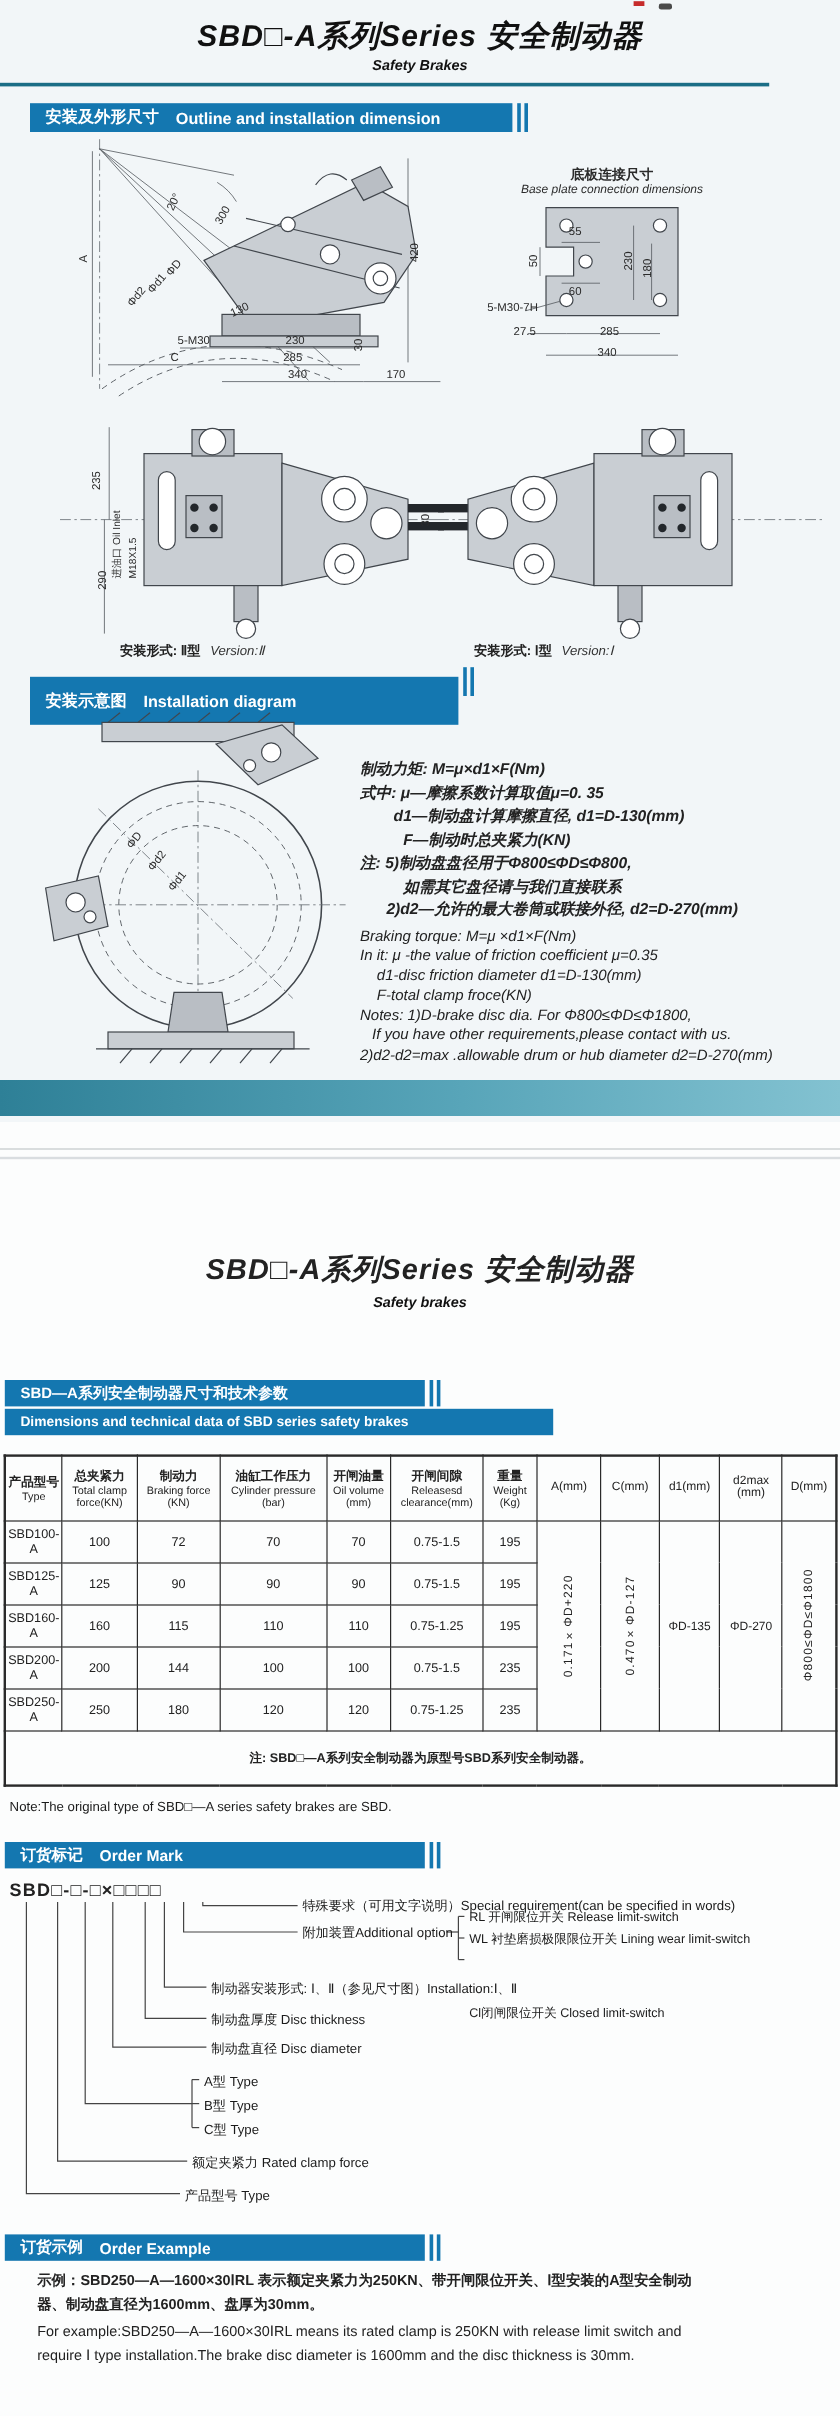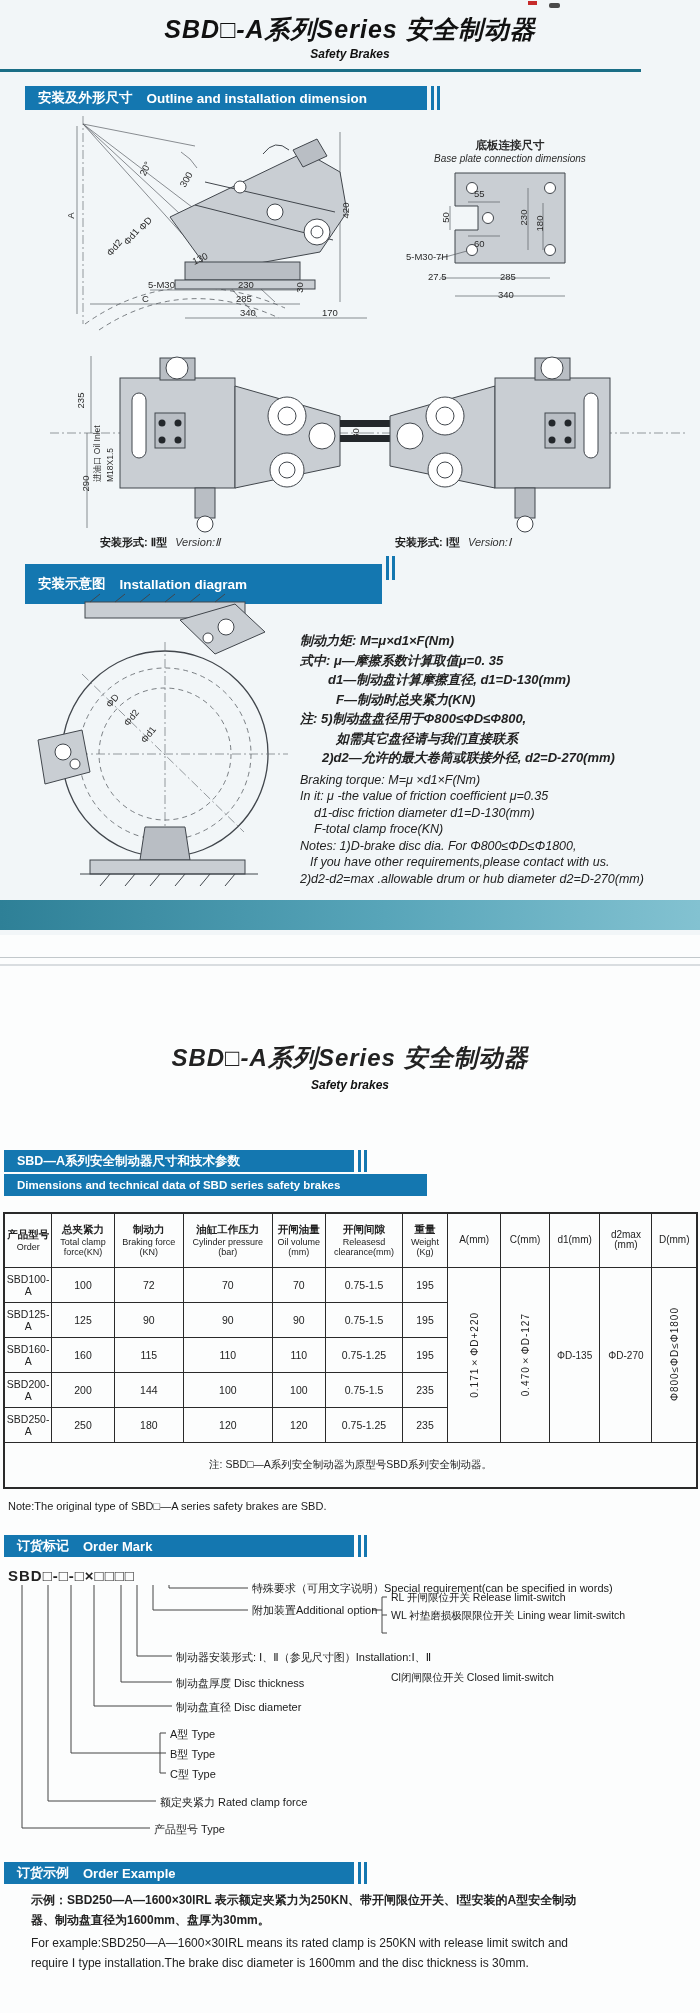--- a/index.html
+++ b/index.html
@@ -31,21 +31,21 @@
   table.spec{position:absolute;left:3px;top:1212px;width:695px;border-collapse:collapse;
              table-layout:fixed;}
   table.spec td,table.spec th{border:1px solid #2a2a2a;text-align:center;vertical-align:middle;
              font-size:10.5px;padding:0;overflow:hidden;}
   table.spec{border:2px solid #2a2a2a;}
   .hz{font-size:10.5px;font-weight:600;display:block;}
   .he{font-size:9px;font-weight:400;display:block;line-height:10.5px;}
   td.model{font-size:9.5px;text-align:left;padding-left:2px;}
   .vt{writing-mode:vertical-rl;transform:rotate(180deg);margin:0 auto;
       font-size:10px;letter-spacing:1px;white-space:nowrap;}
-  td.notecell{text-align:left;padding-left:24px;font-size:11px;font-weight:400;}
+  td.notecell{text-align:left;padding-left:24px;font-size:11px;font-weight:700;}
   .lbl{position:absolute;font-size:11px;white-space:nowrap;color:#1b1b1b;}
   .lbl.sm{font-size:10.5px;}
   .code{position:absolute;font-size:15px;font-weight:bold;letter-spacing:1px;}
   .ex{position:absolute;font-size:12px;white-space:nowrap;margin-left:23px;}
   .ex.zh{font-weight:600;}
   svg{position:absolute;overflow:visible;}
   .f{fill:#c9ced3;stroke:#41464c;stroke-width:1;}
   .f2{fill:#b9bec4;stroke:#41464c;stroke-width:1;}
   .ln{stroke:#41464c;fill:none;stroke-width:1;}
   .dm{stroke:#5a5f64;fill:none;stroke-width:0.7;}
@@ -265,21 +265,21 @@
 <div class="abs sep1"></div>
 <div class="abs sep2"></div>
 
 <div class="abs ctr" style="top:1042px;font-size:24px;font-weight:bold;letter-spacing:1px;">SBD□-A系列Series  安全制动器</div>
 <div class="abs ctr subtitle" style="top:1078px;">Safety brakes</div>
 
 <div class="bar" style="left:4px;top:1150px;width:350px;height:22px;font-size:12.5px;">
   <span>SBD—A系列安全制动器尺寸和技术参数</span>
 </div>
 <div class="dbar" style="left:358px;top:1150px;height:22px;"></div>
-<div class="bar" style="left:4px;top:1174px;width:423px;height:22px;font-size:11.5px;">
+<div class="bar" style="left:4px;top:1174px;width:457px;height:22px;font-size:11.5px;">
   <span>Dimensions and technical data of SBD series safety brakes</span>
 </div>
 
 <table class="spec">
   <colgroup>
     <col style="width:6.9%">
       <col style="width:9%">
       <col style="width:10%">
       <col style="width:12.8%">
     <col style="width:7.7%">
@@ -288,21 +288,21 @@
       <col style="width:7.7%">
     <col style="width:7%">
       <col style="width:7.3%">
       <col style="width:7.5%">
       <col style="width:6.5%">
   </colgroup>
   <tbody>
       <tr style="height:54px">
     <td>
           <span class="hz">产品型号</span>
-          <span class="he">Order</span>
+          <span class="he">Type</span>
         </td>
     <td>
           <span class="hz">总夹紧力</span>
           <span class="he">Total clamp force(KN)</span>
         </td>
     <td>
           <span class="hz">制动力</span>
           <span class="he">Braking force (KN)</span>
         </td>
     <td>

